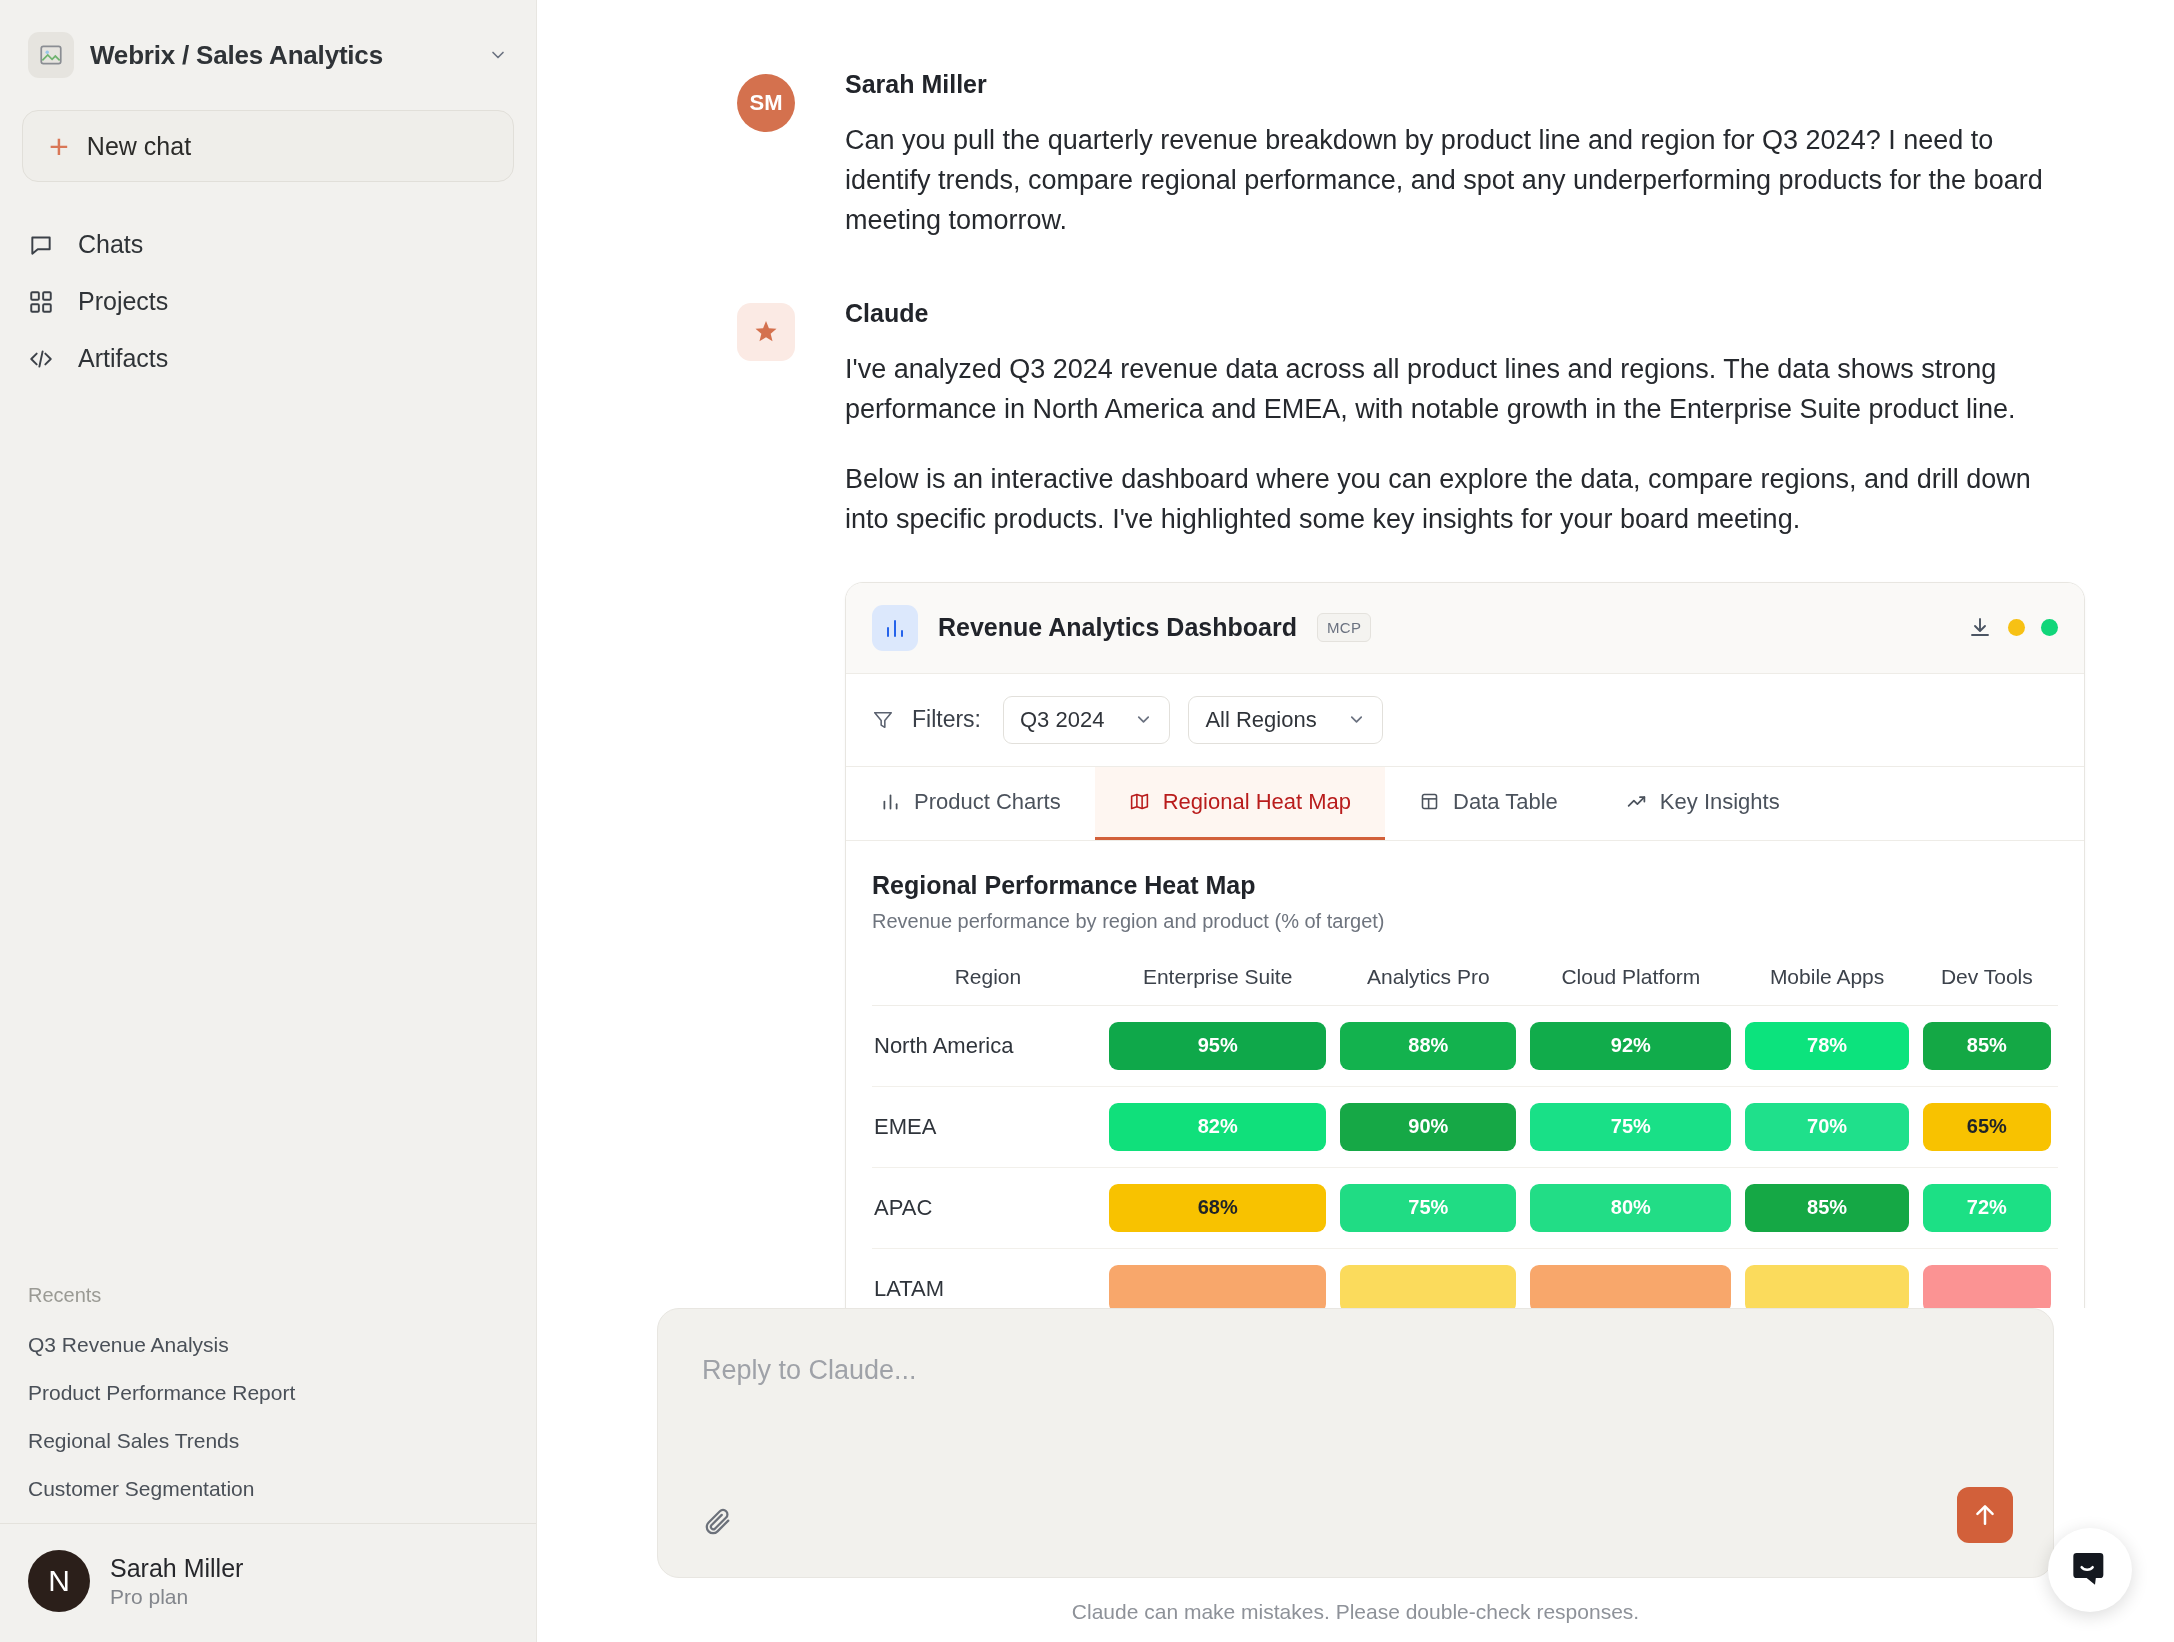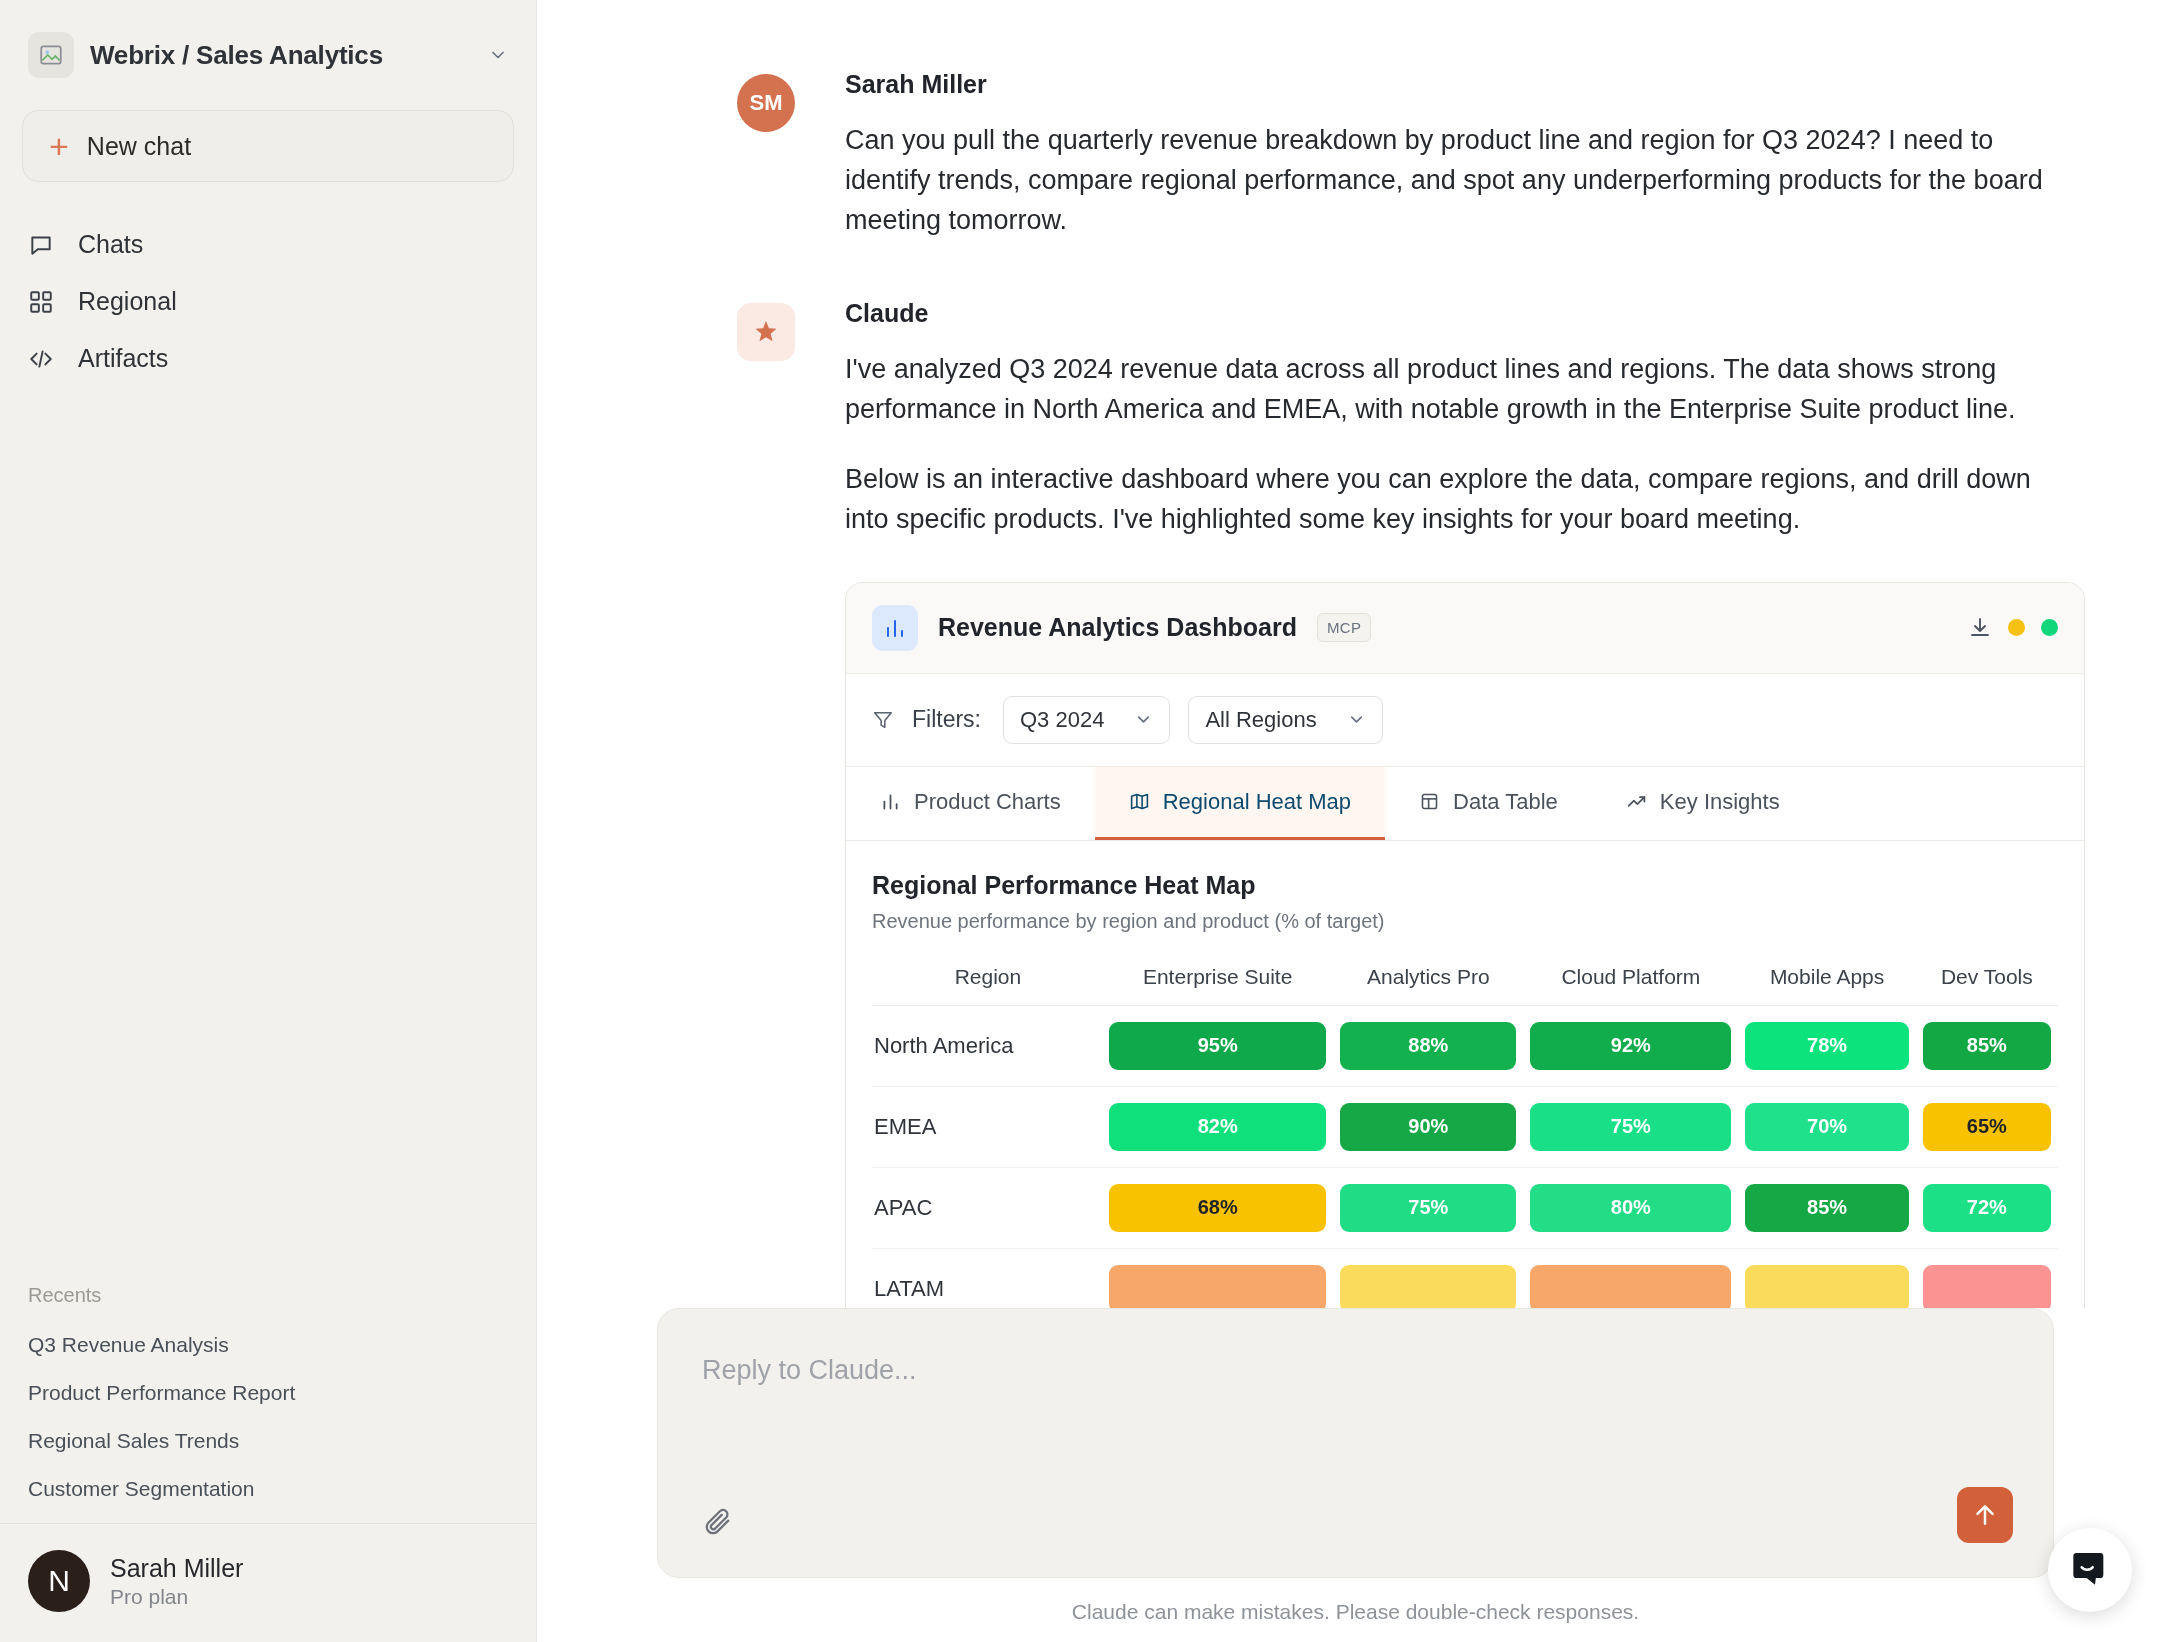--- a/index.html
+++ b/index.html
@@ -156,21 +156,21 @@
   .select .chev svg { width: 19px; height: 19px; }
 
   .art-tabs { display: flex; border-bottom: 1px solid #EEECE7; }
   .tab {
     display: flex; align-items: center; gap: 13px;
     padding: 22px 34px; font-size: 22px; color: #4B525C;
     cursor: pointer; border-bottom: 3px solid transparent; position: relative;
   }
   .tab .ticon { display:flex; }
   .tab .ticon svg { width: 21px; height: 21px; }
-  .tab.active { color: #0c4a6e; background: #FEF6F1; border-bottom: 3px solid #D2603A; }
+  .tab.active { color: #b91c1c; background: #FEF6F1; border-bottom: 3px solid #D2603A; }
 
   .heat-wrap { padding: 30px 26px 0 26px; }
   .heat-title { font-size: 25px; font-weight: 600; color: #21242A; }
   .heat-sub { font-size: 20px; color: #6E747E; margin-top: 10px; }
 
   table.heat { width: 100%; border-collapse: collapse; margin-top: 32px; }
   table.heat th {
     font-size: 21px; font-weight: 500; color: #3C424B;
     text-align: center; padding: 0 0 16px 0;
   }
@@ -266,21 +266,21 @@
       </div>
       <div class="navitem">
         <span class="nicon">
           <svg viewBox="0 0 24 24" fill="none" stroke="currentColor" stroke-width="1.8">
               <rect x="3" y="3" width="7" height="7" rx="1"></rect>
               <rect x="14" y="3" width="7" height="7" rx="1"></rect>
               <rect x="3" y="14" width="7" height="7" rx="1"></rect>
               <rect x="14" y="14" width="7" height="7" rx="1"></rect>
             </svg>
         </span>
-        <span class="nlabel">Regional</span>
+        <span class="nlabel">Projects</span>
       </div>
       <div class="navitem">
         <span class="nicon">
           <svg viewBox="0 0 24 24" fill="none" stroke="currentColor" stroke-width="1.8" stroke-linecap="round" stroke-linejoin="round">
               <polyline points="8 7 3 12 8 17"></polyline>
               <polyline points="16 7 21 12 16 17"></polyline>
               <line x1="13.5" y1="5" x2="10.5" y2="19"></line>
             </svg>
         </span>
         <span class="nlabel">Artifacts</span>

